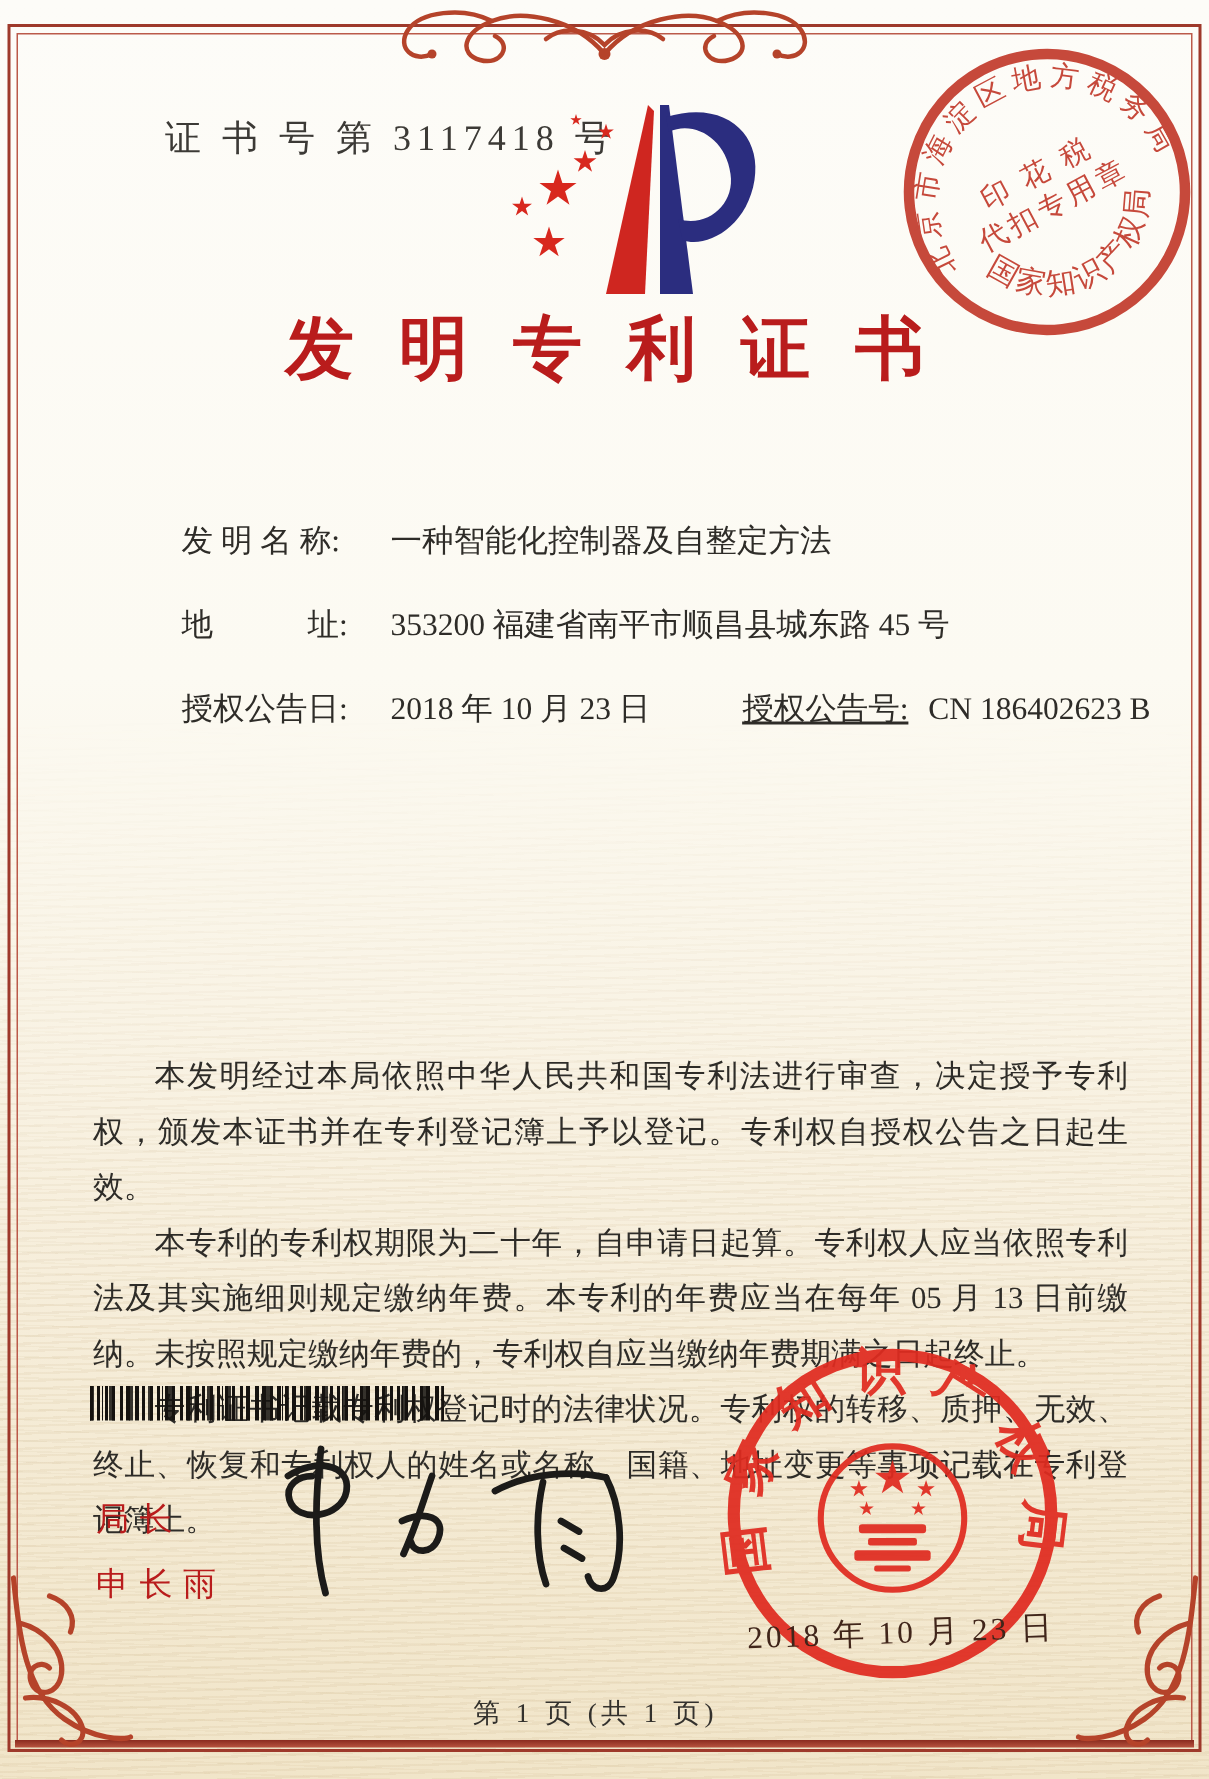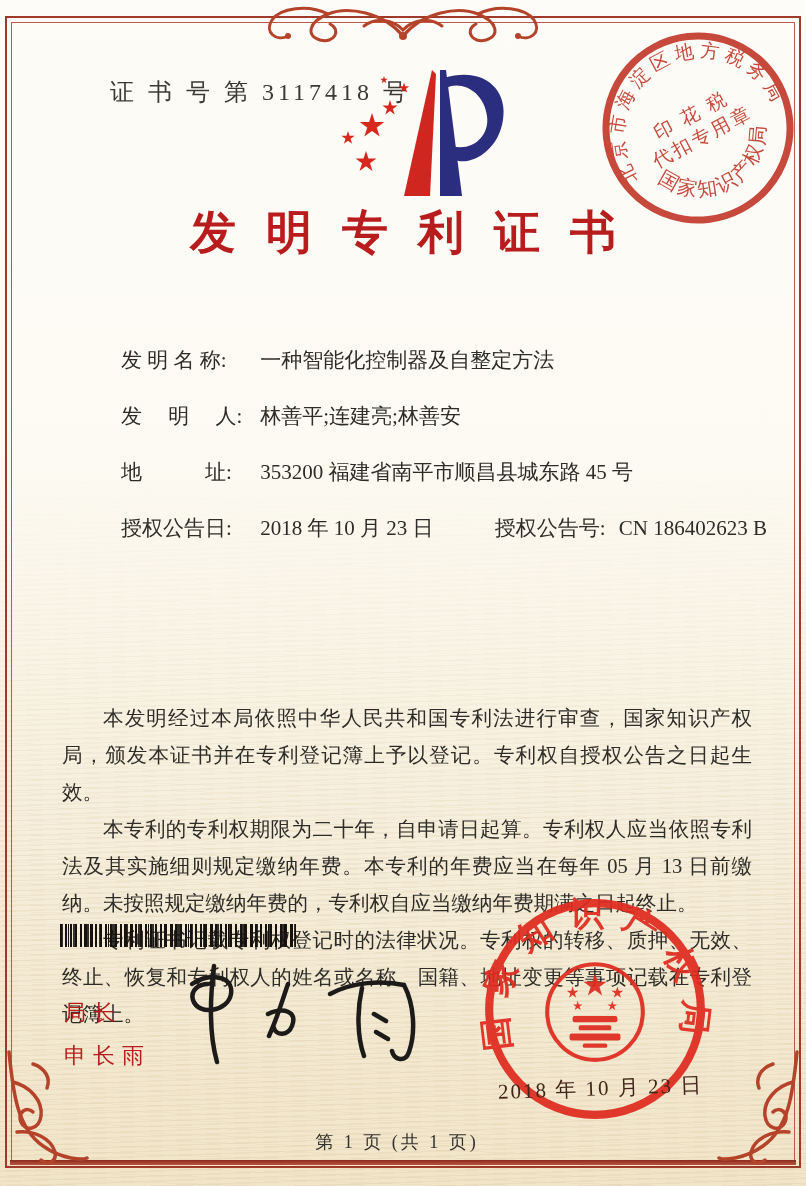--- a/index.html
+++ b/index.html
@@ -141,39 +141,35 @@
 </svg>
 
 <div class="abs title">发明专利证书</div>
 
 <div class="abs fields">
   <div class="f-row">
     <span class="f-label">发 明 名 称:</span>
     <span>一种智能化控制器及自整定方法</span>
   </div>
   <div class="f-row">
-    <span class="f-label">发　 明　 人:</span>
-    <span>林善平;连建亮;林善安</span>
-  </div>
-  <div class="f-row">
     <span class="f-label">地　　　址:</span>
     <span>353200 福建省南平市顺昌县城东路 45 号</span>
   </div>
   <div class="f-row">
     <span class="f-label">授权公告日:</span>
     <span>2018 年 10 月 23 日</span>
     <span class="f-pair2">
-      <span class="f-label" style="min-width:0;margin-right:8px;">授权公告号:</span>
+      <span class="f-label" style="min-width:0;margin-right:8px;text-decoration:underline;">授权公告号:</span>
       <span>CN 186402623 B</span>
     </span>
   </div>
 </div>
 
 <div class="abs paras">
-  <p>本发明经过本局依照中华人民共和国专利法进行审查，国家知识产权局，颁发本证书并在专利登记簿上予以登记。专利权自授权公告之日起生效。</p>
+  <p>本发明经过本局依照中华人民共和国专利法进行审查，决定授予专利权，颁发本证书并在专利登记簿上予以登记。专利权自授权公告之日起生效。</p>
   <p>本专利的专利权期限为二十年，自申请日起算。专利权人应当依照专利法及其实施细则规定缴纳年费。本专利的年费应当在每年 05 月 13 日前缴纳。未按照规定缴纳年费的，专利权自应当缴纳年费期满之日起终止。</p>
   <p>专利证书记载专利权登记时的法律状况。专利权的转移、质押、无效、终止、恢复和专利权人的姓名或名称、国籍、地址变更等事项记载在专利登记簿上。</p>
 </div>
 
 <div class="abs barcode"></div>
 
 <div class="abs sig-block">
   <div>局长</div>
   <div>申长雨</div>
 </div>

